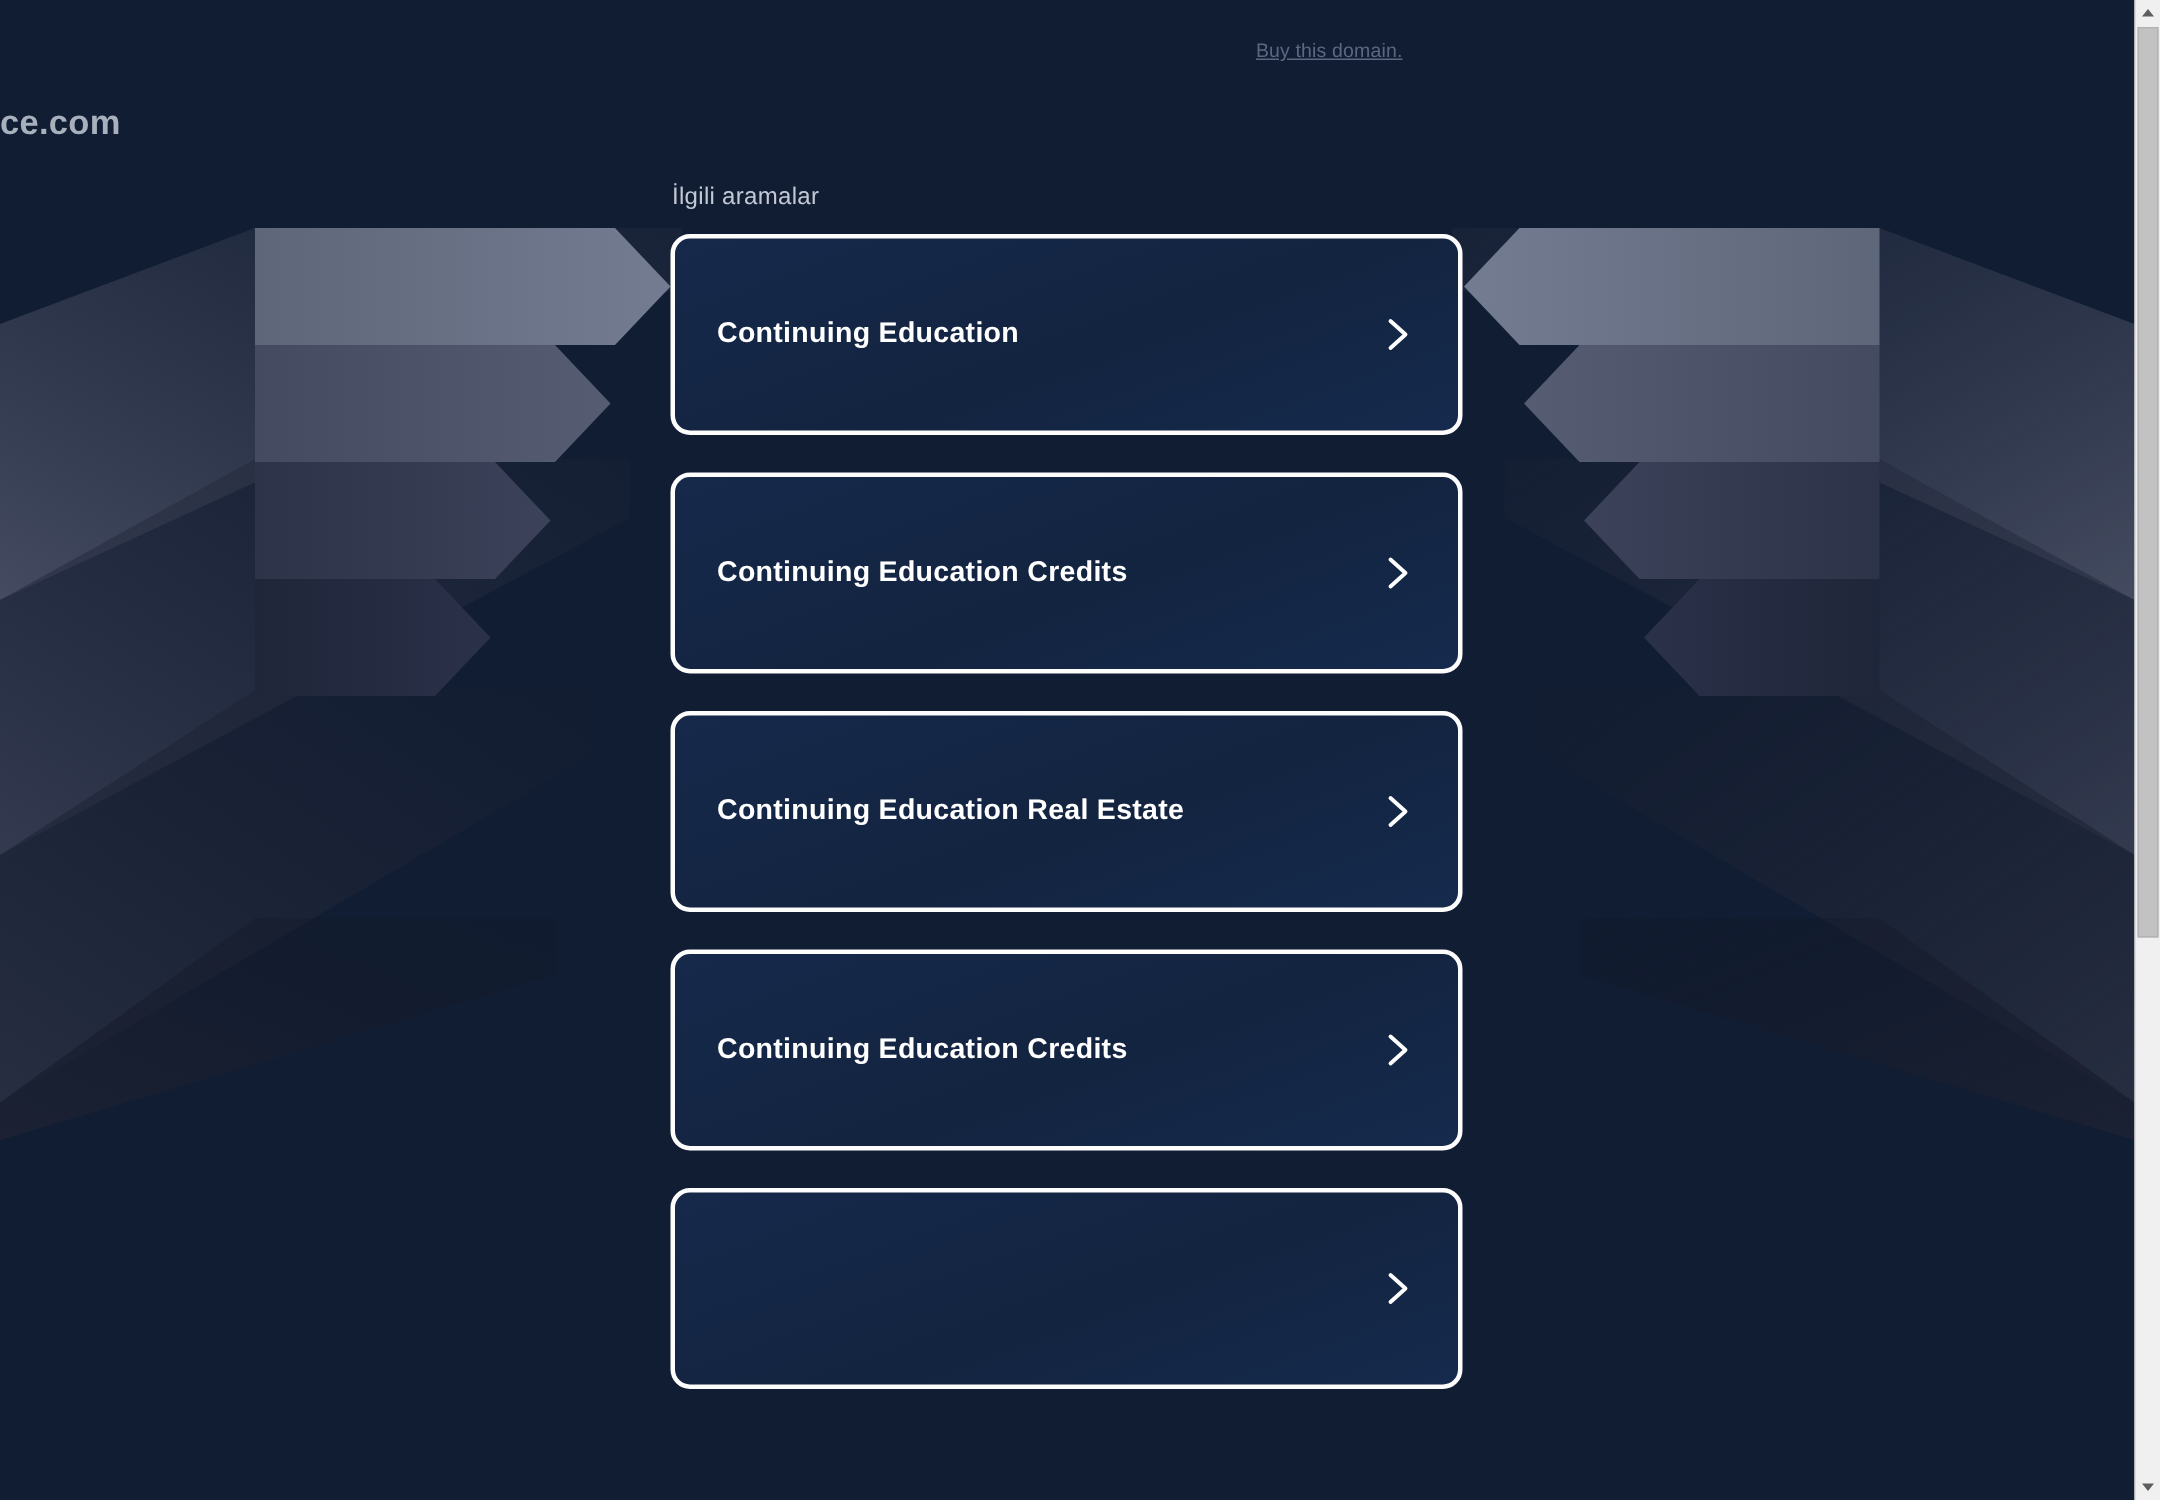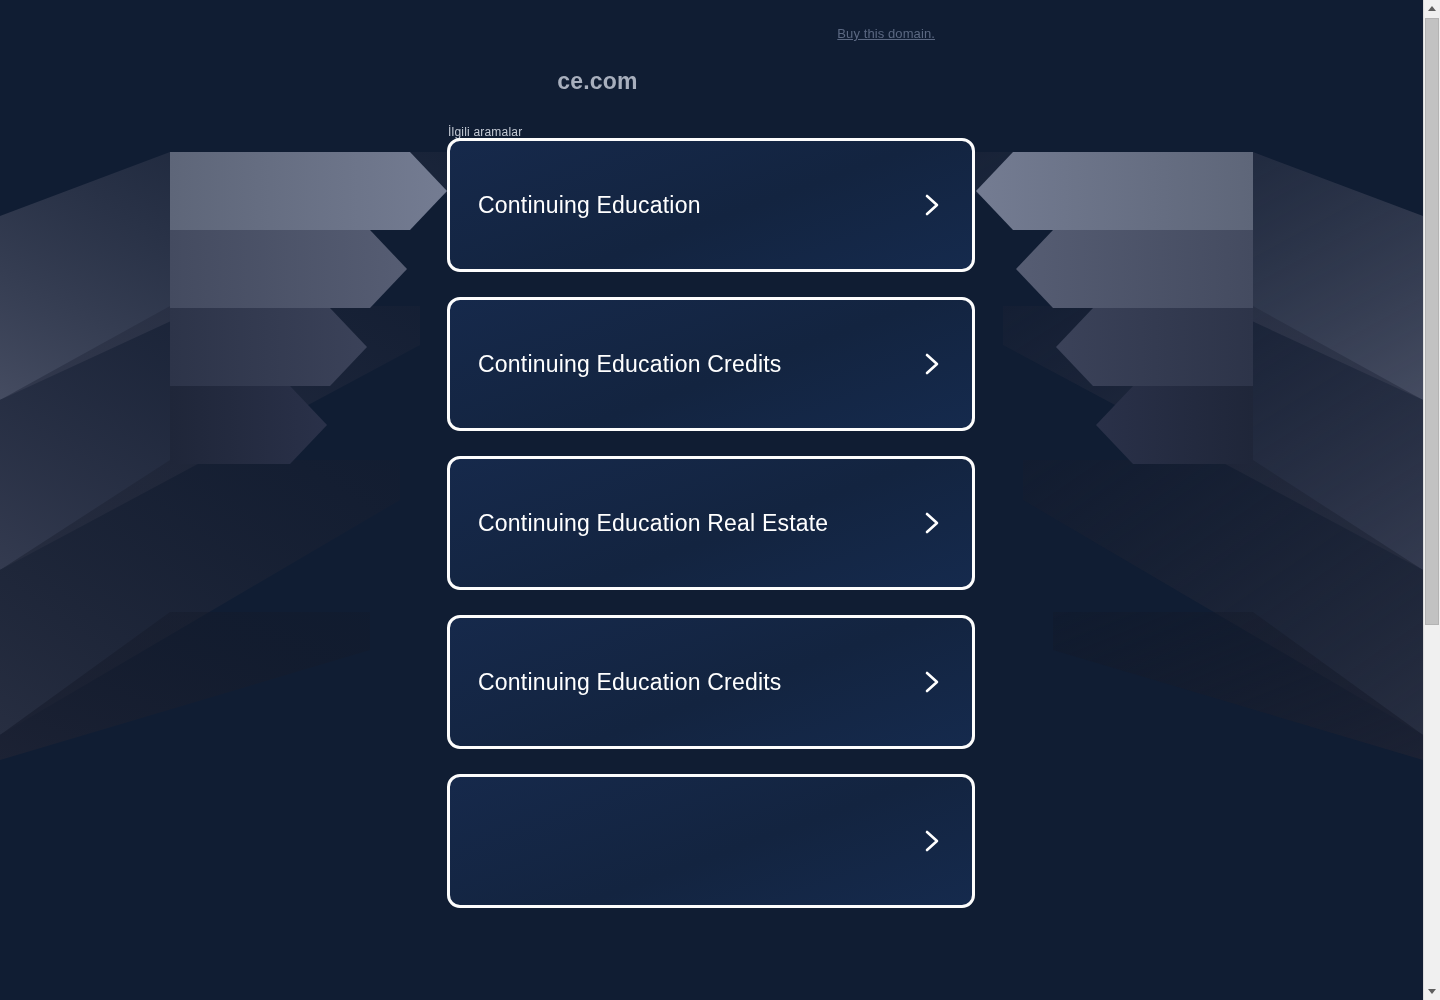--- a/index.html
+++ b/index.html
@@ -61,58 +61,58 @@
     color: #5b6882;
     text-decoration: underline;
     letter-spacing: .1px;
     cursor: pointer;
   }
 
   #domain-title {
     position: absolute;
     left: 0; right: 0;
     top: 68px;
-    text-align: center;
+    text-align: left;
     font-size: 23px;
     font-weight: bold;
     color: #a8afbd;
     letter-spacing: .2px;
   }
 
   #cards-wrap {
     position: absolute;
     left: 447px;
     top: 126px;
     width: 528px;
   }
 
   #related-label {
-    font-size: 12px;
+    font-size: 16px;
     color: #c3c9d4;
-    margin: 0 0 0 1px;
+    margin: 0 0 18px 1px;
     letter-spacing: .2px;
     line-height: 12px;
   }
 
   .card {
     position: relative;
     height: 134px;
     margin-bottom: 25px;
     border: 3px solid #fdfdfd;
     border-radius: 13px;
     background: linear-gradient(160deg, #16294b 0%, #132440 55%, #152a4d 100%);
     display: flex;
     align-items: center;
     padding: 0 22px 0 28px;
     cursor: pointer;
   }
   .card-label {
     flex: 1 1 auto;
-    font-size: 23px;
-    font-weight: normal;
+    font-size: 19px;
+    font-weight: bold;
     color: #ffffff;
     letter-spacing: .2px;
   }
   .chev {
     flex: 0 0 auto;
     width: 22px;
     height: 26px;
     margin-right: 6px;
   }
   .chev svg { display: block; }

